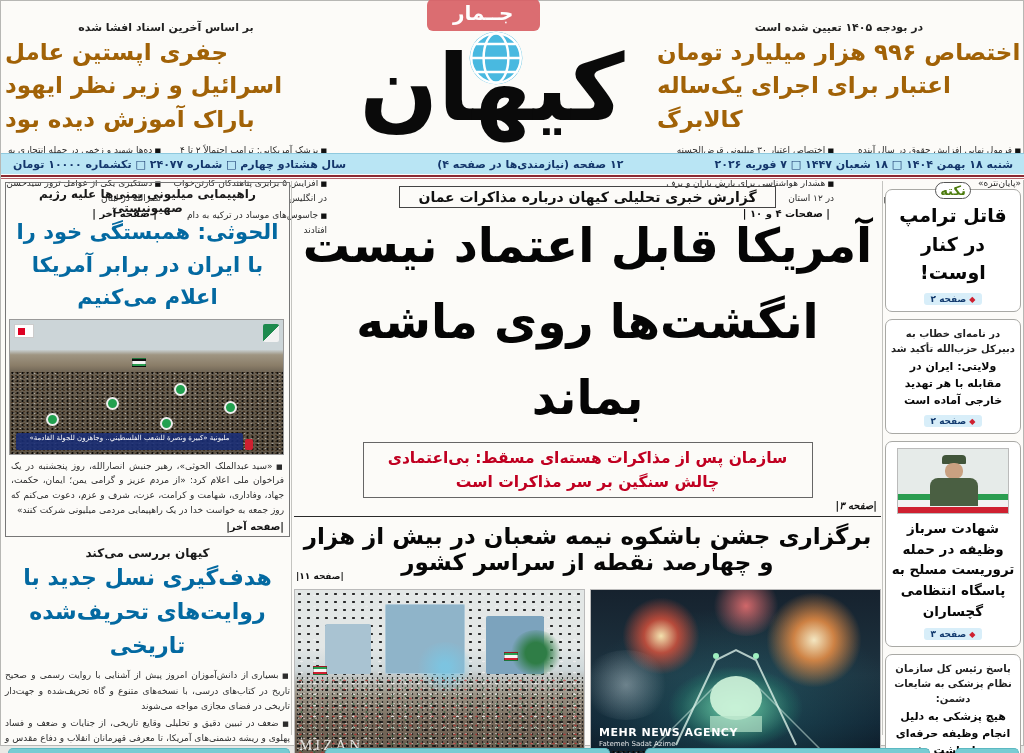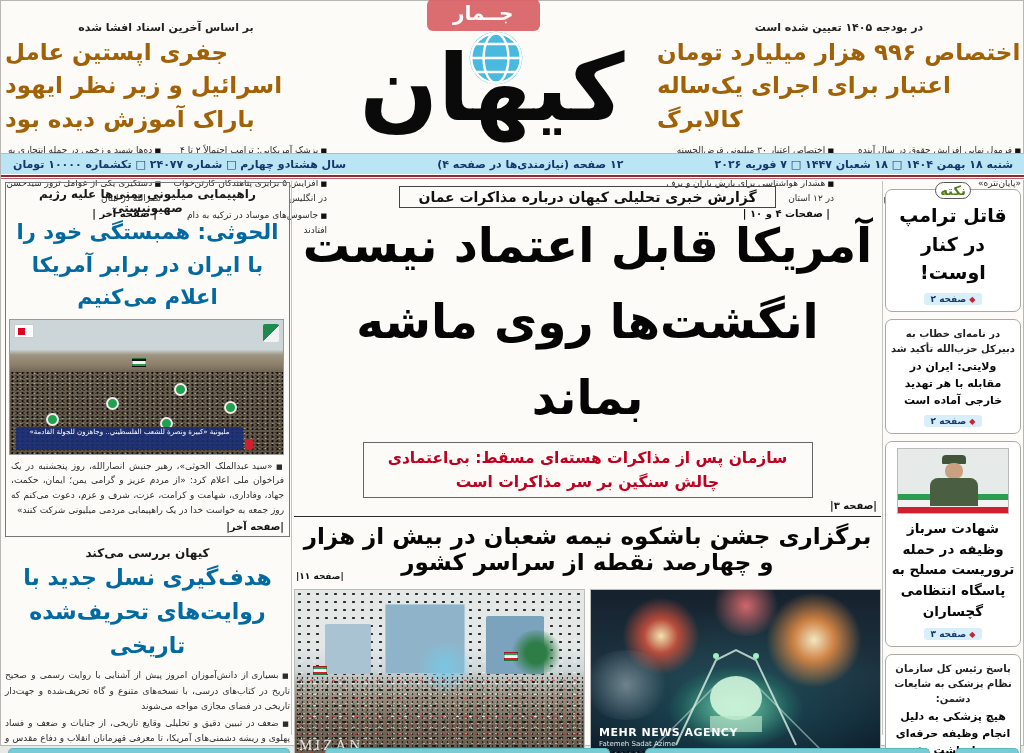--- a/index.html
+++ b/index.html
@@ -34,21 +34,21 @@
   
   .col-left  { position:absolute; left:4px;  top:181px; width:285px; }
   .col-center{ position:absolute; left:293px; top:179px; width:587px; }
   .col-right { position:absolute; left:884px; top:181px; width:136px; }
   .vline { position:absolute; top:180px; bottom:10px; width:1px; background:#c4c4c0; }
 
   
   .lead-kicker { width:fit-content; margin:6px auto 0; border:1px solid #444; padding:2px 18px; font-size:14px; font-weight:bold; color:#111; }
   .lead-h { text-align:center; font-weight:bold; color:#050505; font-size:47px; line-height:76px; letter-spacing:-1px; }
   .lead-sub { width:450px; margin:6px auto 0; border:1px solid #666; padding:3px 10px; text-align:center; font-size:15.5px; font-weight:bold; color:#c00021; line-height:1.55; }
-  .lead-ref { margin:2px 4px 0 0; width:fit-content; }
+  .lead-ref { margin:2px 4px 0 0; width:fit-content;font-style:italic; }
   .center-hr { border-top:1.5px solid #2a2a2a; margin-top:5px; }
   .banner-h { text-align:center; font-size:23px; font-weight:bold; color:#070707; margin-top:6px; }
   .banner-ref { position:relative; margin:-4px 0 0 2px; width:fit-content; margin-right:auto; font-size:9px; }
 
   
   .ph-row1 { display:flex; gap:5px; margin-top:8px; }
   .photo { position:relative; overflow:hidden; border:1px solid #bbb; background:#888; }
   .ph-big { width:291px; height:192px; }
   .speckle-dark { background-image:
       radial-gradient(rgba(0,0,0,.85) 1px, transparent 1.3px),
@@ -62,21 +62,21 @@
       radial-gradient(rgba(250,250,250,.5) .9px, transparent 1.2px);
       background-size:5px 4px, 11px 9px, 13px 8px, 6px 5px; }
   .wm-mizan { position:absolute; left:4px; bottom:26px; color:rgba(255,255,255,.8); font-family:"Liberation Serif", serif; font-size:15px; letter-spacing:3px; direction:ltr; }
   .burst { position:absolute; border-radius:50%; }
 
   
   .ph-yemen { width:275px; height:136px; margin:5px auto 0; border:1px solid #999; position:relative; overflow:hidden;
       background:linear-gradient(180deg,#ccd5d8 0 22%, #9f9582 26%, #8a7d68 34%, #6a6052 40%, #5d5446 100%); }
   .yemen-crowd { position:absolute; left:0; right:0; top:38%; bottom:0; }
   .sign-green { position:absolute; width:13px; height:13px; border-radius:50%; background:#21a04f; border:2px solid #eee; }
-  .yemen-cap { position:absolute; left:6px; right:40px; bottom:4px; background:rgba(25,45,120,.88); color:#fff; font-size:7px; text-align:center; line-height:11px; height:23px; border-radius:2px;margin-top:8px; }
+  .yemen-cap { position:absolute; left:6px; right:40px; bottom:4px; background:rgba(25,45,120,.88); color:#fff; font-size:7px; text-align:center; line-height:11px; height:17px; border-radius:2px;margin-top:8px; }
   .yemen-cap-red { position:absolute; right:30px; bottom:4px; width:8px; height:11px; background:#cf2030; border-radius:2px; }
   .logo-tl { position:absolute; left:4px; top:4px; width:20px; height:14px; background:#fff; border:1px solid #ccc; }
   .logo-tl i { position:absolute; left:3px; top:3px; width:7px; height:7px; background:#d02; display:block; }
   .logo-tr { position:absolute; right:4px; top:4px; width:16px; height:18px; background:linear-gradient(135deg,#1d8a4e 50%, #f2f2f2 50%); border-radius:2px; }
 
   
   .ph-mehr { background:
       radial-gradient(ellipse 90px 55px at 50% 62%, rgba(120,230,180,.85), rgba(40,130,110,.35) 60%, transparent 75%),
       radial-gradient(ellipse 200px 120px at 50% 60%, rgba(40,110,120,.5), transparent 80%),
       linear-gradient(180deg,#16222e 0%, #1d3340 45%, #122736 70%, #0a1420 100%); }

